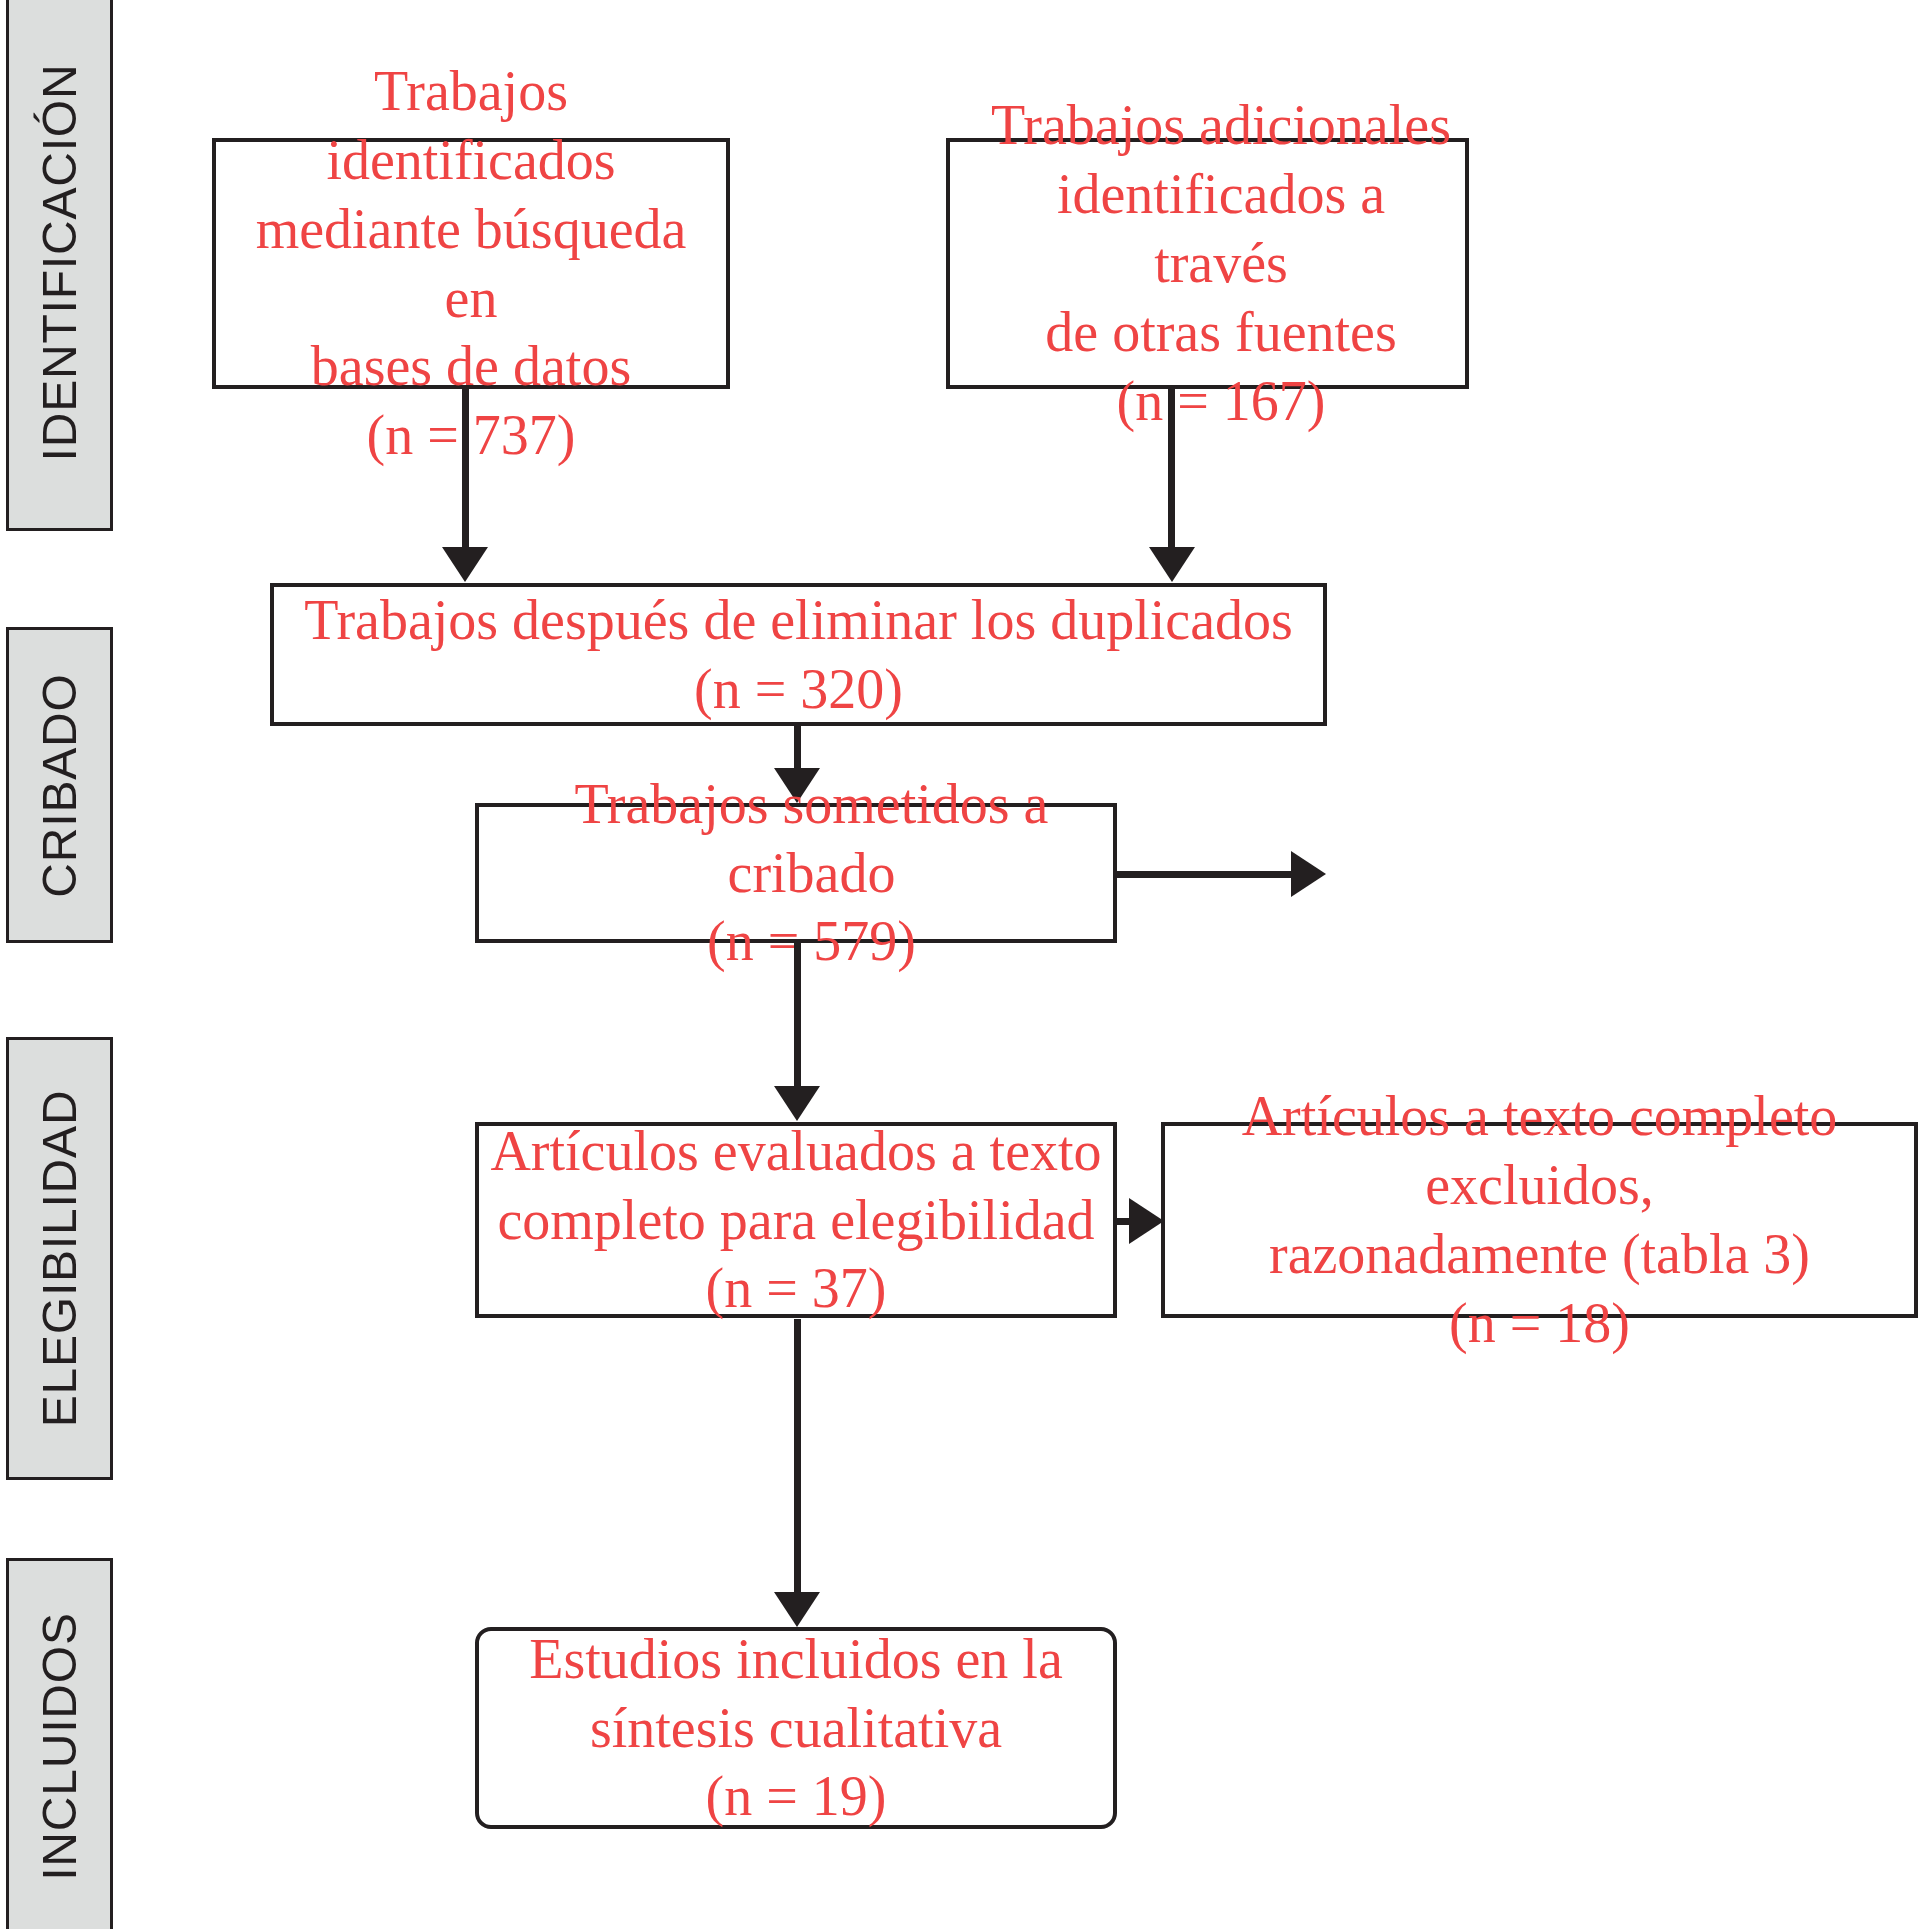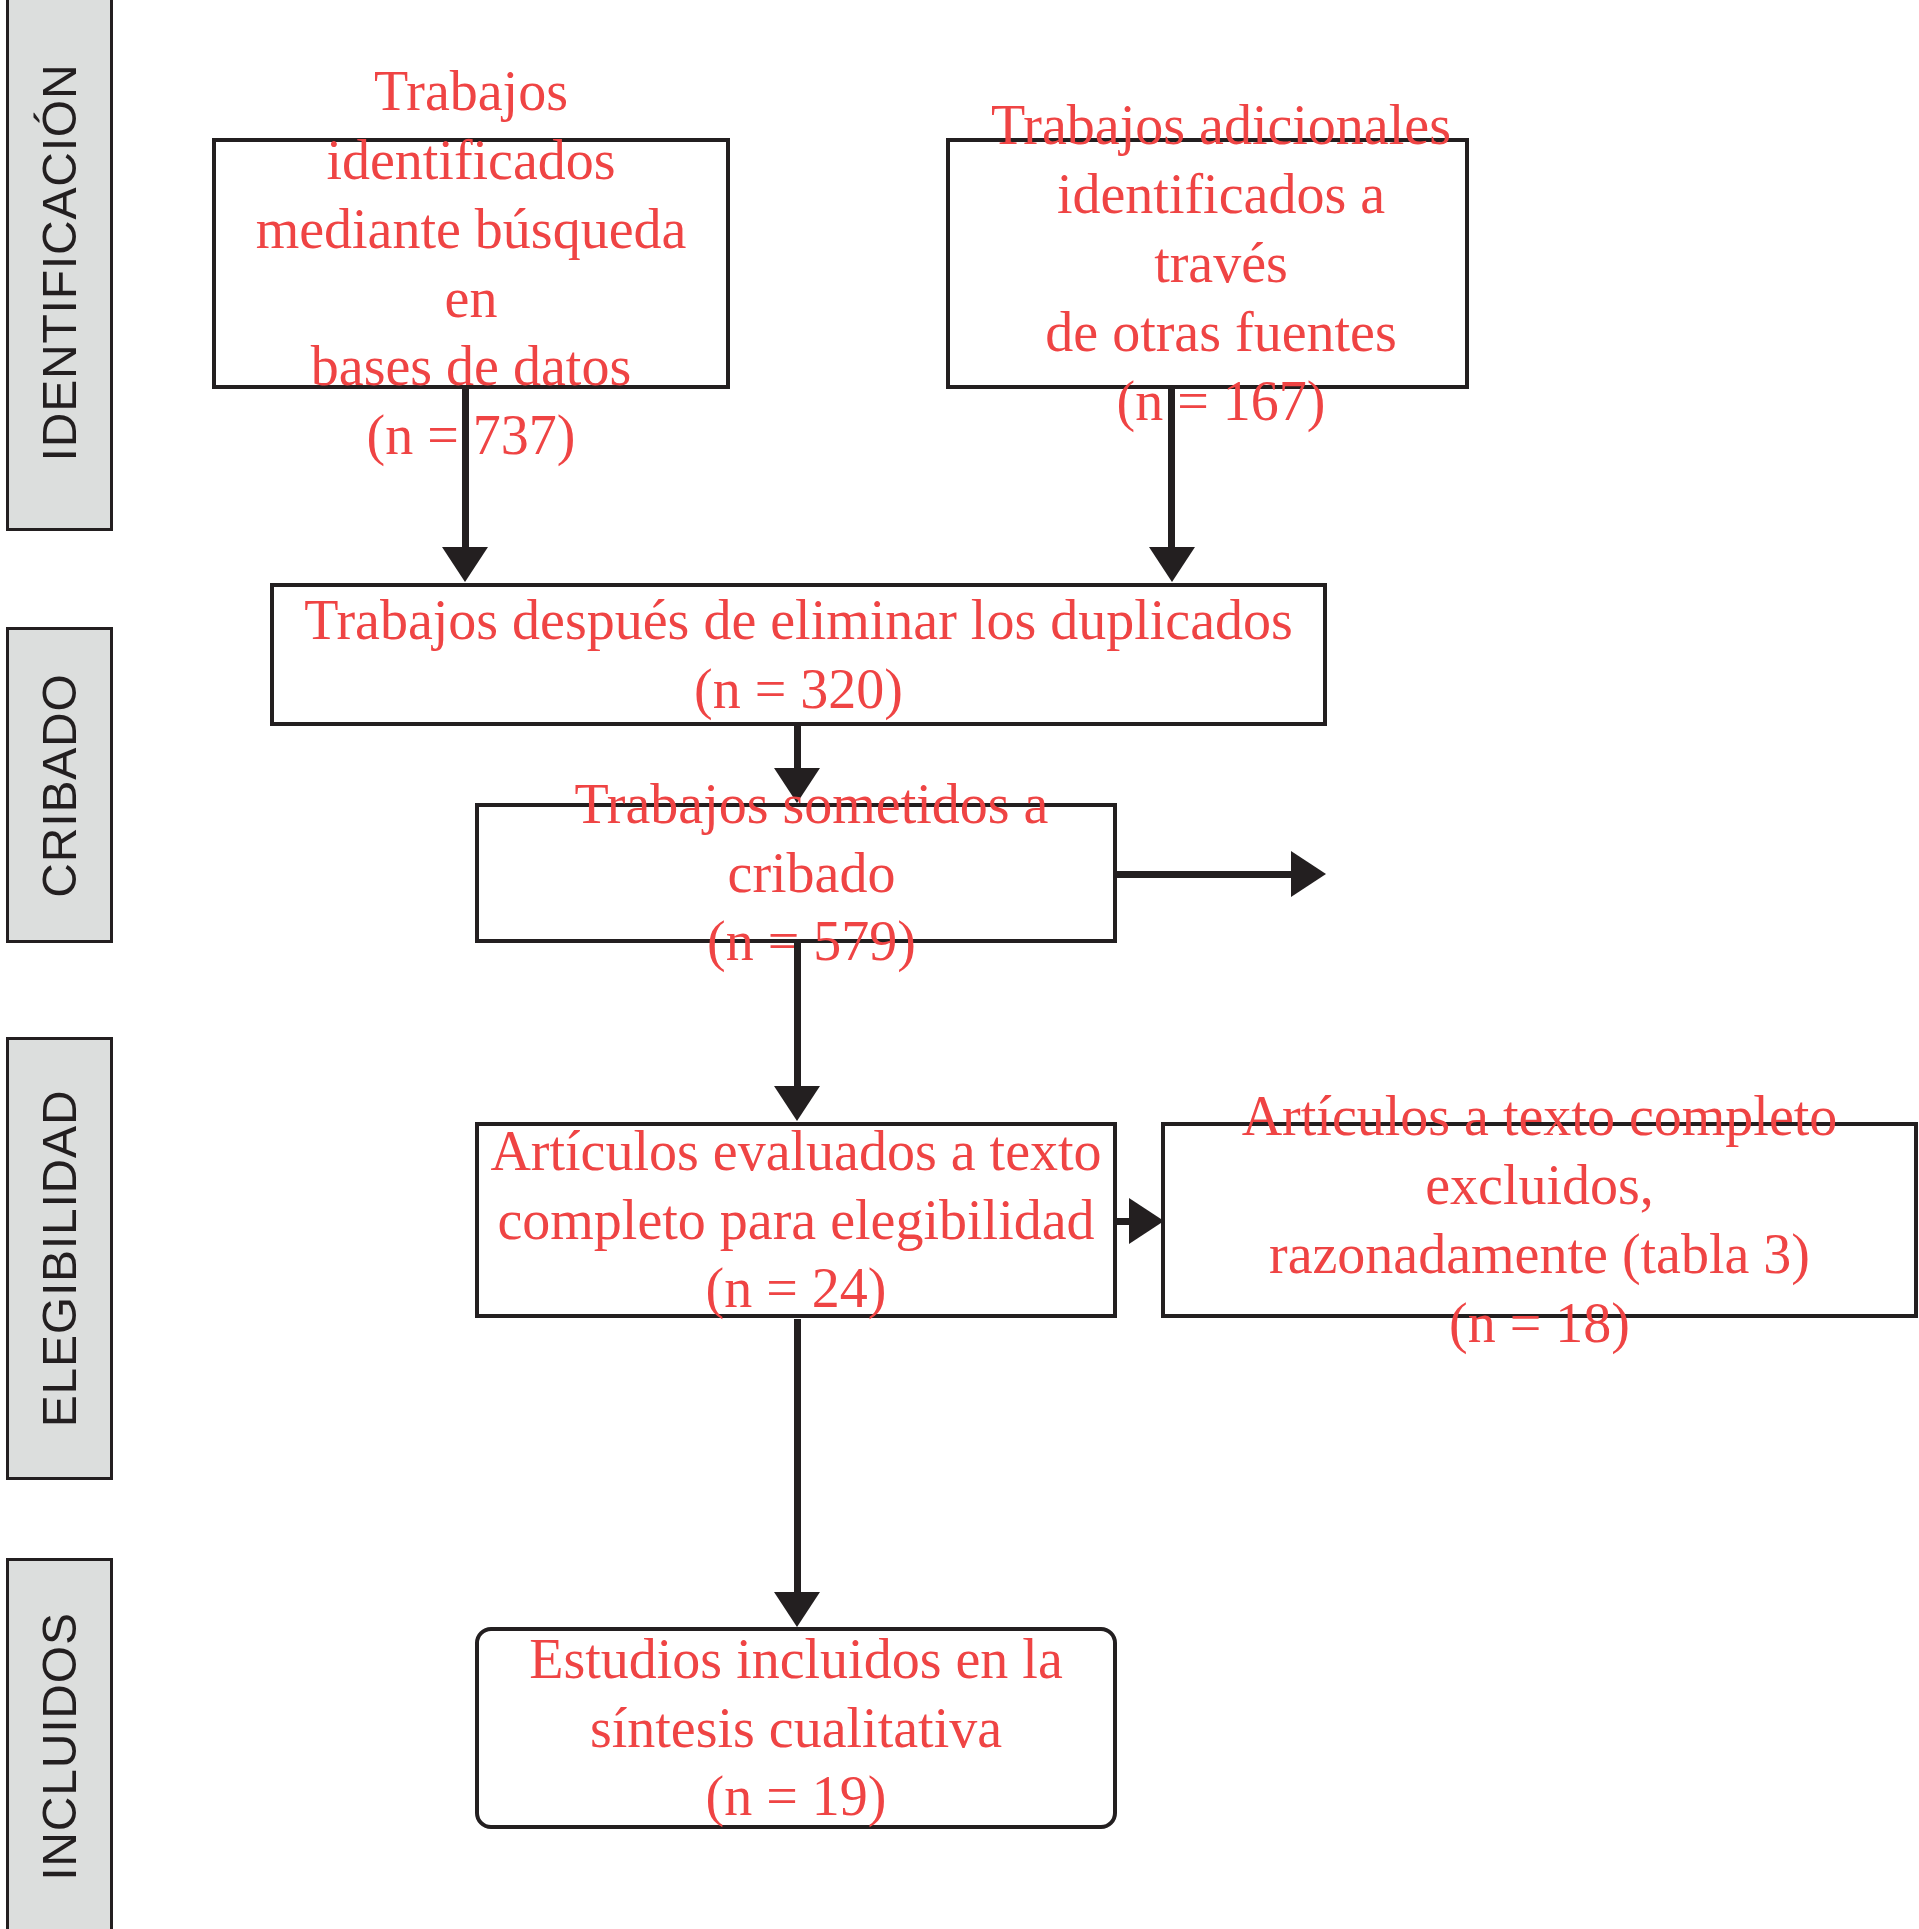--- a/index.html
+++ b/index.html
@@ -149,21 +149,21 @@
   </div>
 
   <div class="conn">
     <div class="conn-line-v" style="left:794px; top:943px; width:7px; height:144px;"></div>
     <div class="arrow-down" style="left:774px; top:1086px;"></div>
   </div>
 
   <div class="flow-box" style="left:475px; top:1122px; width:642px; height:196px;">
     <span class="box-text">Artículos evaluados a texto
 completo para elegibilidad
-(n = 24)</span>
+(n = 37)</span>
   </div>
 
   <div class="flow-box" style="left:1161px; top:1122px; width:757px; height:196px;">
     <span class="box-text">Artículos a texto completo excluidos,
 razonadamente  (tabla 3)
 (n = 18)</span>
   </div>
 
   <div class="conn">
     <div class="conn-line-h" style="left:1113px; top:1218px; width:20px; height:7px;"></div>

